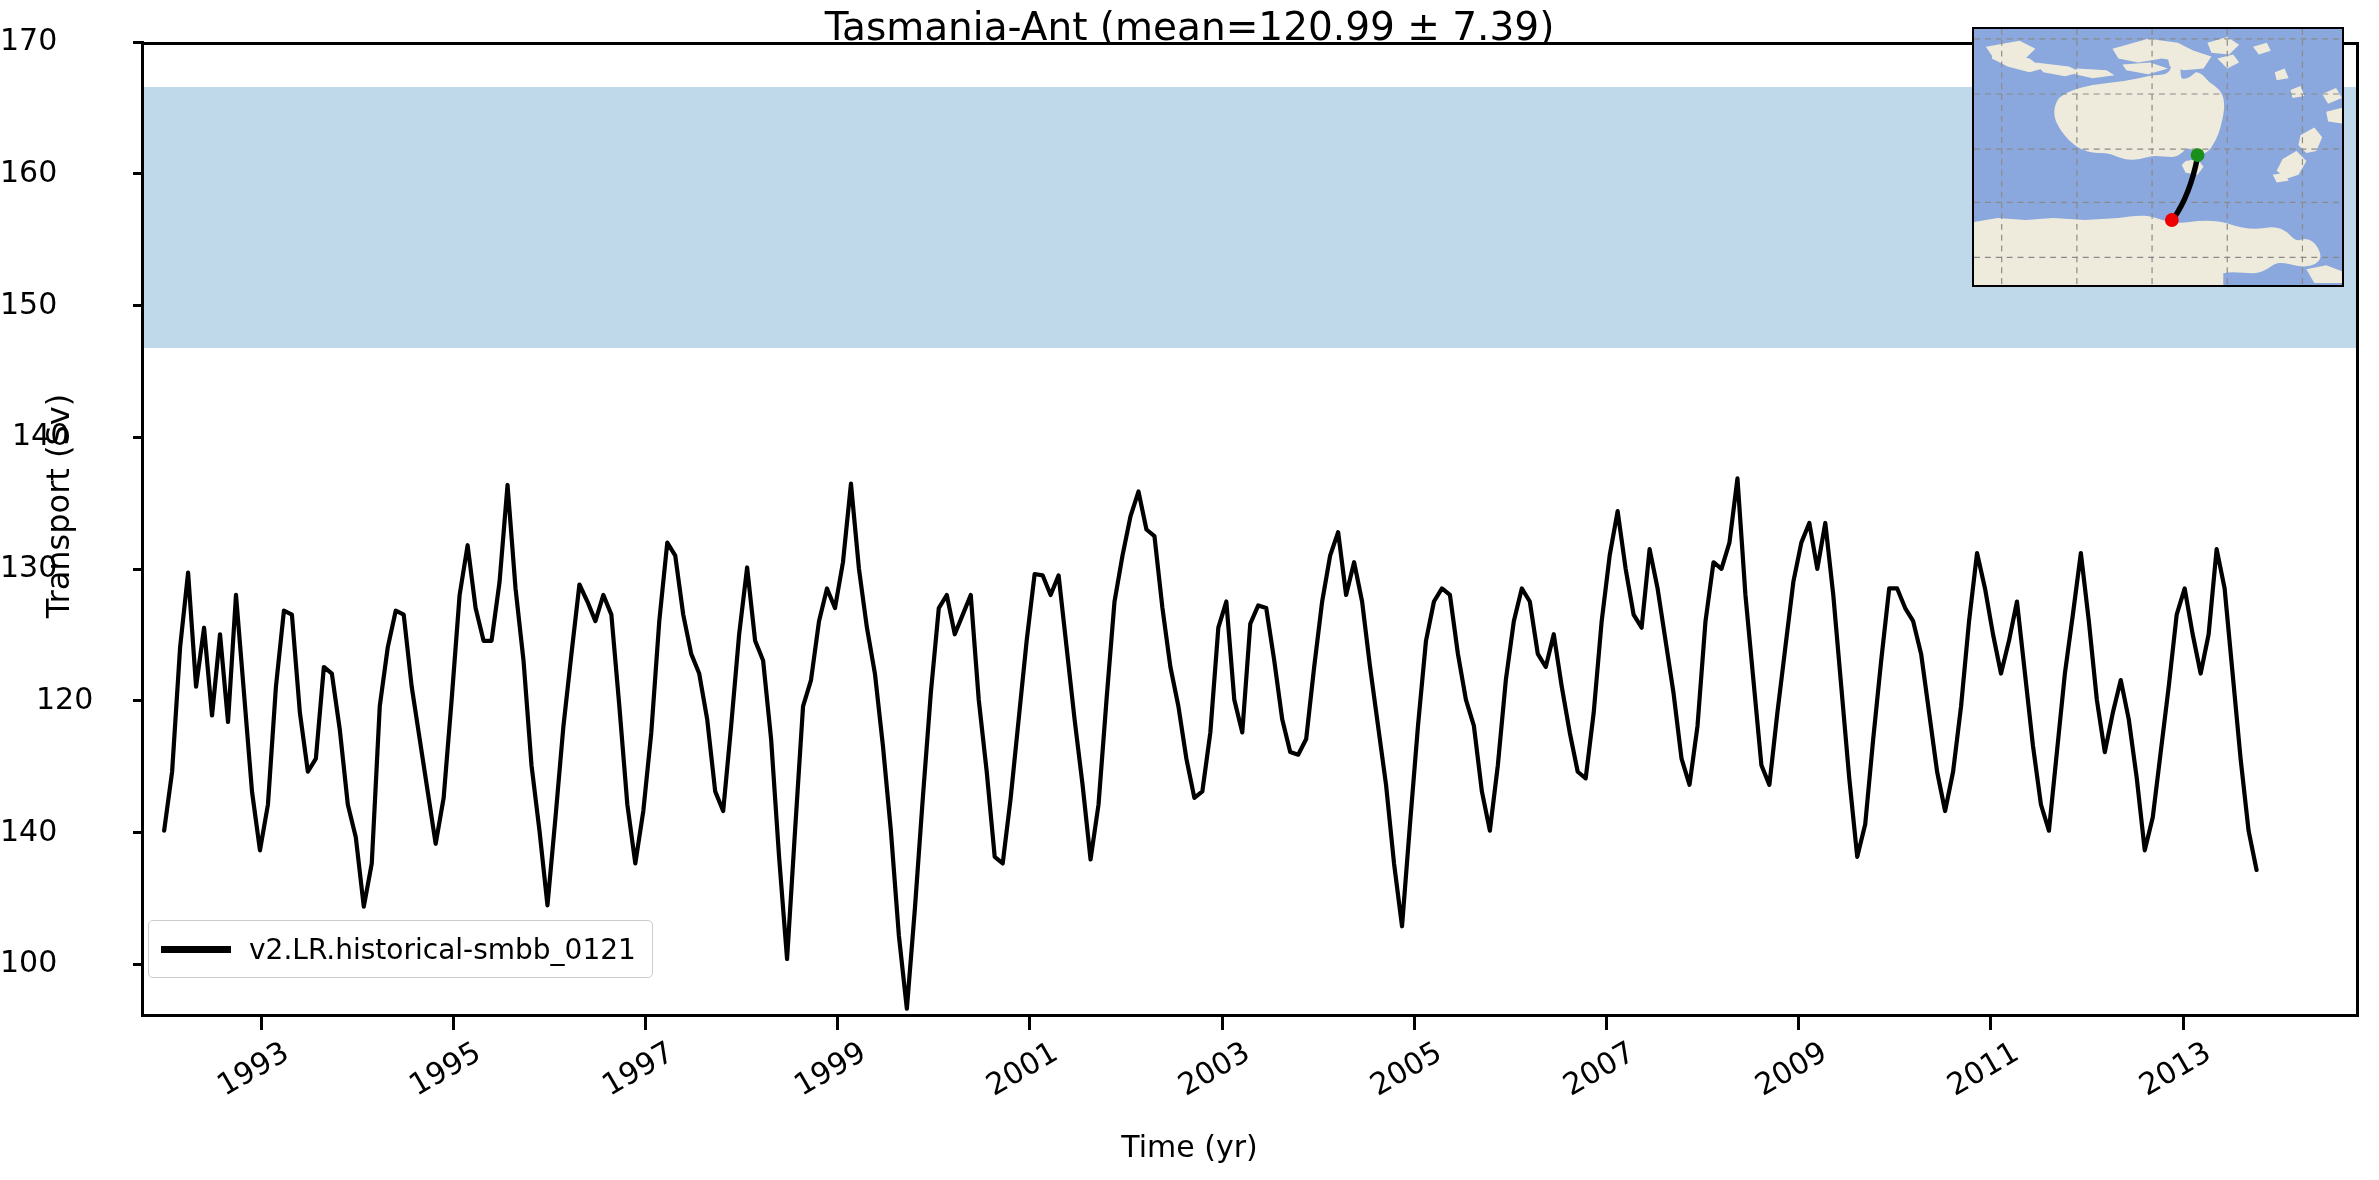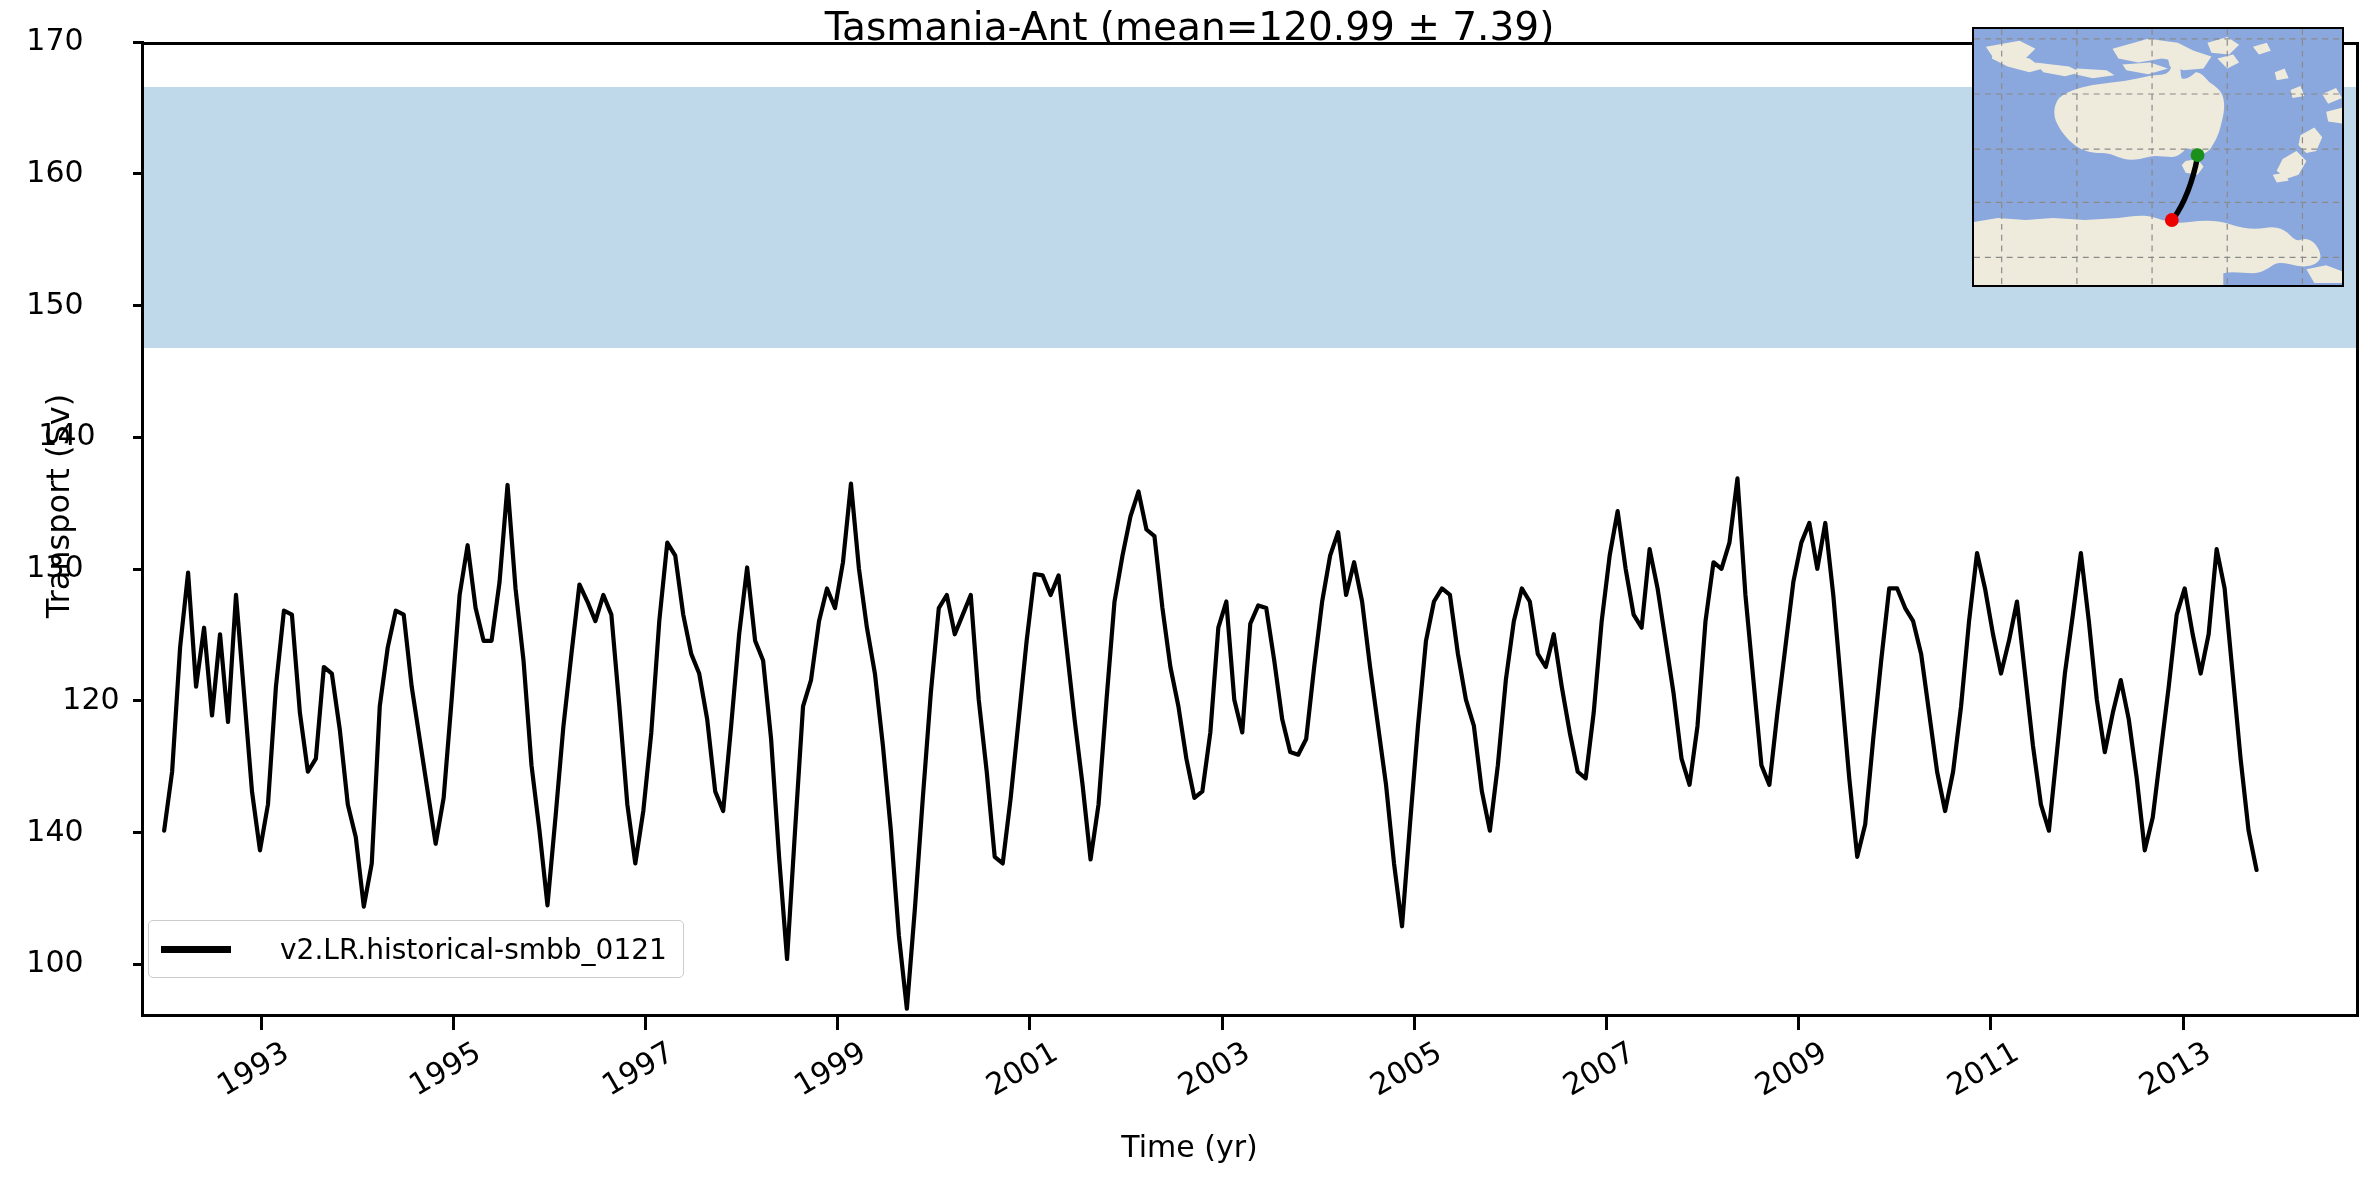--- a/index.html
+++ b/index.html
@@ -19,21 +19,21 @@
     border:3px solid #000;box-sizing:border-box;background:transparent;
   }
   #plot-clip{position:absolute;left:0;top:0;width:100%;height:100%;overflow:hidden;}
 
   
   #obs-band{position:absolute;left:0;width:100%;background:#bfd8ea;}
 
   
   #series-svg{position:absolute;left:0;top:0;width:100%;height:100%;}
   .ylab{
-    position:absolute;text-align:center;font-size:30px;color:#000;
+    position:absolute;text-align:left;font-size:30px;color:#000;
     width:110px;left:0px;
   }
   .ytickmark{position:absolute;left:133px;width:11px;height:3px;background:#000;}
 
   #ylabel-axis{
     position:absolute;left:-392px;top:487px;width:900px;
     transform:rotate(-90deg);text-align:center;font-size:32px;color:#000;
   }
 
   
@@ -47,21 +47,21 @@
     position:absolute;left:0;top:1129px;width:2379px;text-align:center;
     font-size:30px;color:#000;
   }
 
   
   #legend{
     position:absolute;left:148px;top:920px;
     background:#fff;border:1px solid #ccc;border-radius:5px;
     padding:10px 16px 10px 12px;
   }
-  .leg-row{display:flex;align-items:center;height:36px;gap:31px;}
+  .leg-row{display:flex;align-items:center;height:36px;}
   .leg-swatch{width:70px;height:32px;margin-right:18px;display:flex;align-items:center;justify-content:center;flex:0 0 auto;}
   .leg-line{width:70px;height:7px;background:#000;}
   .leg-patch{width:70px;height:22px;background:#bfd8ea;}
   .leg-text{font-size:28px;color:#000;white-space:nowrap;}
 
   
   #inset{
     position:absolute;left:1972px;top:27px;width:372px;height:260px;
     border:2px solid #000;box-sizing:border-box;overflow:hidden;background:#8aa8dd;
   }

